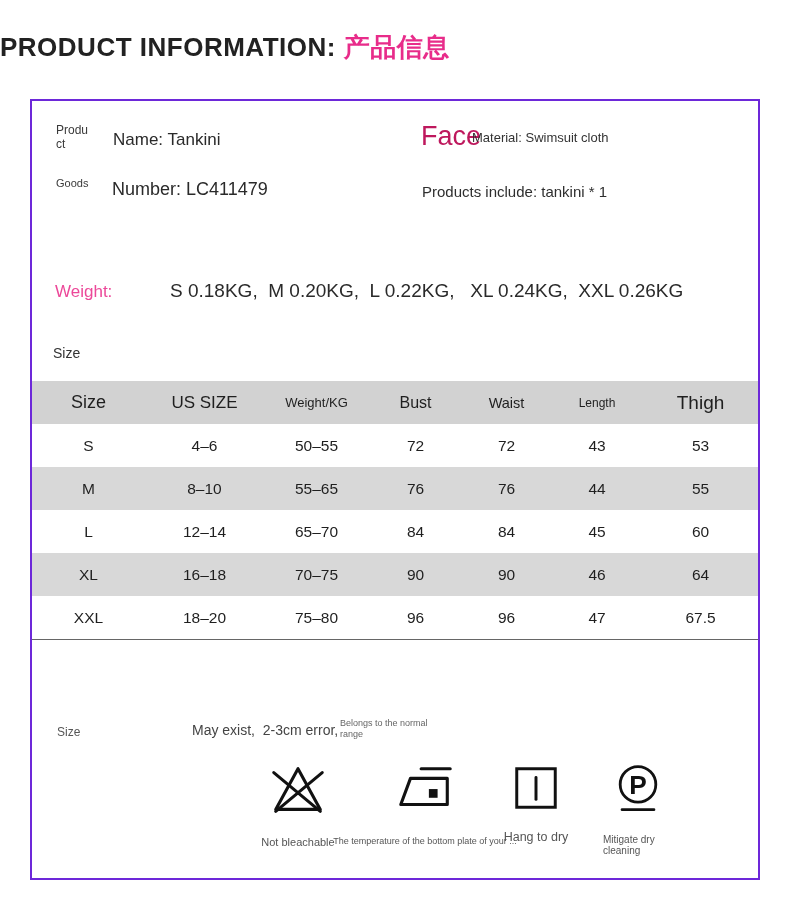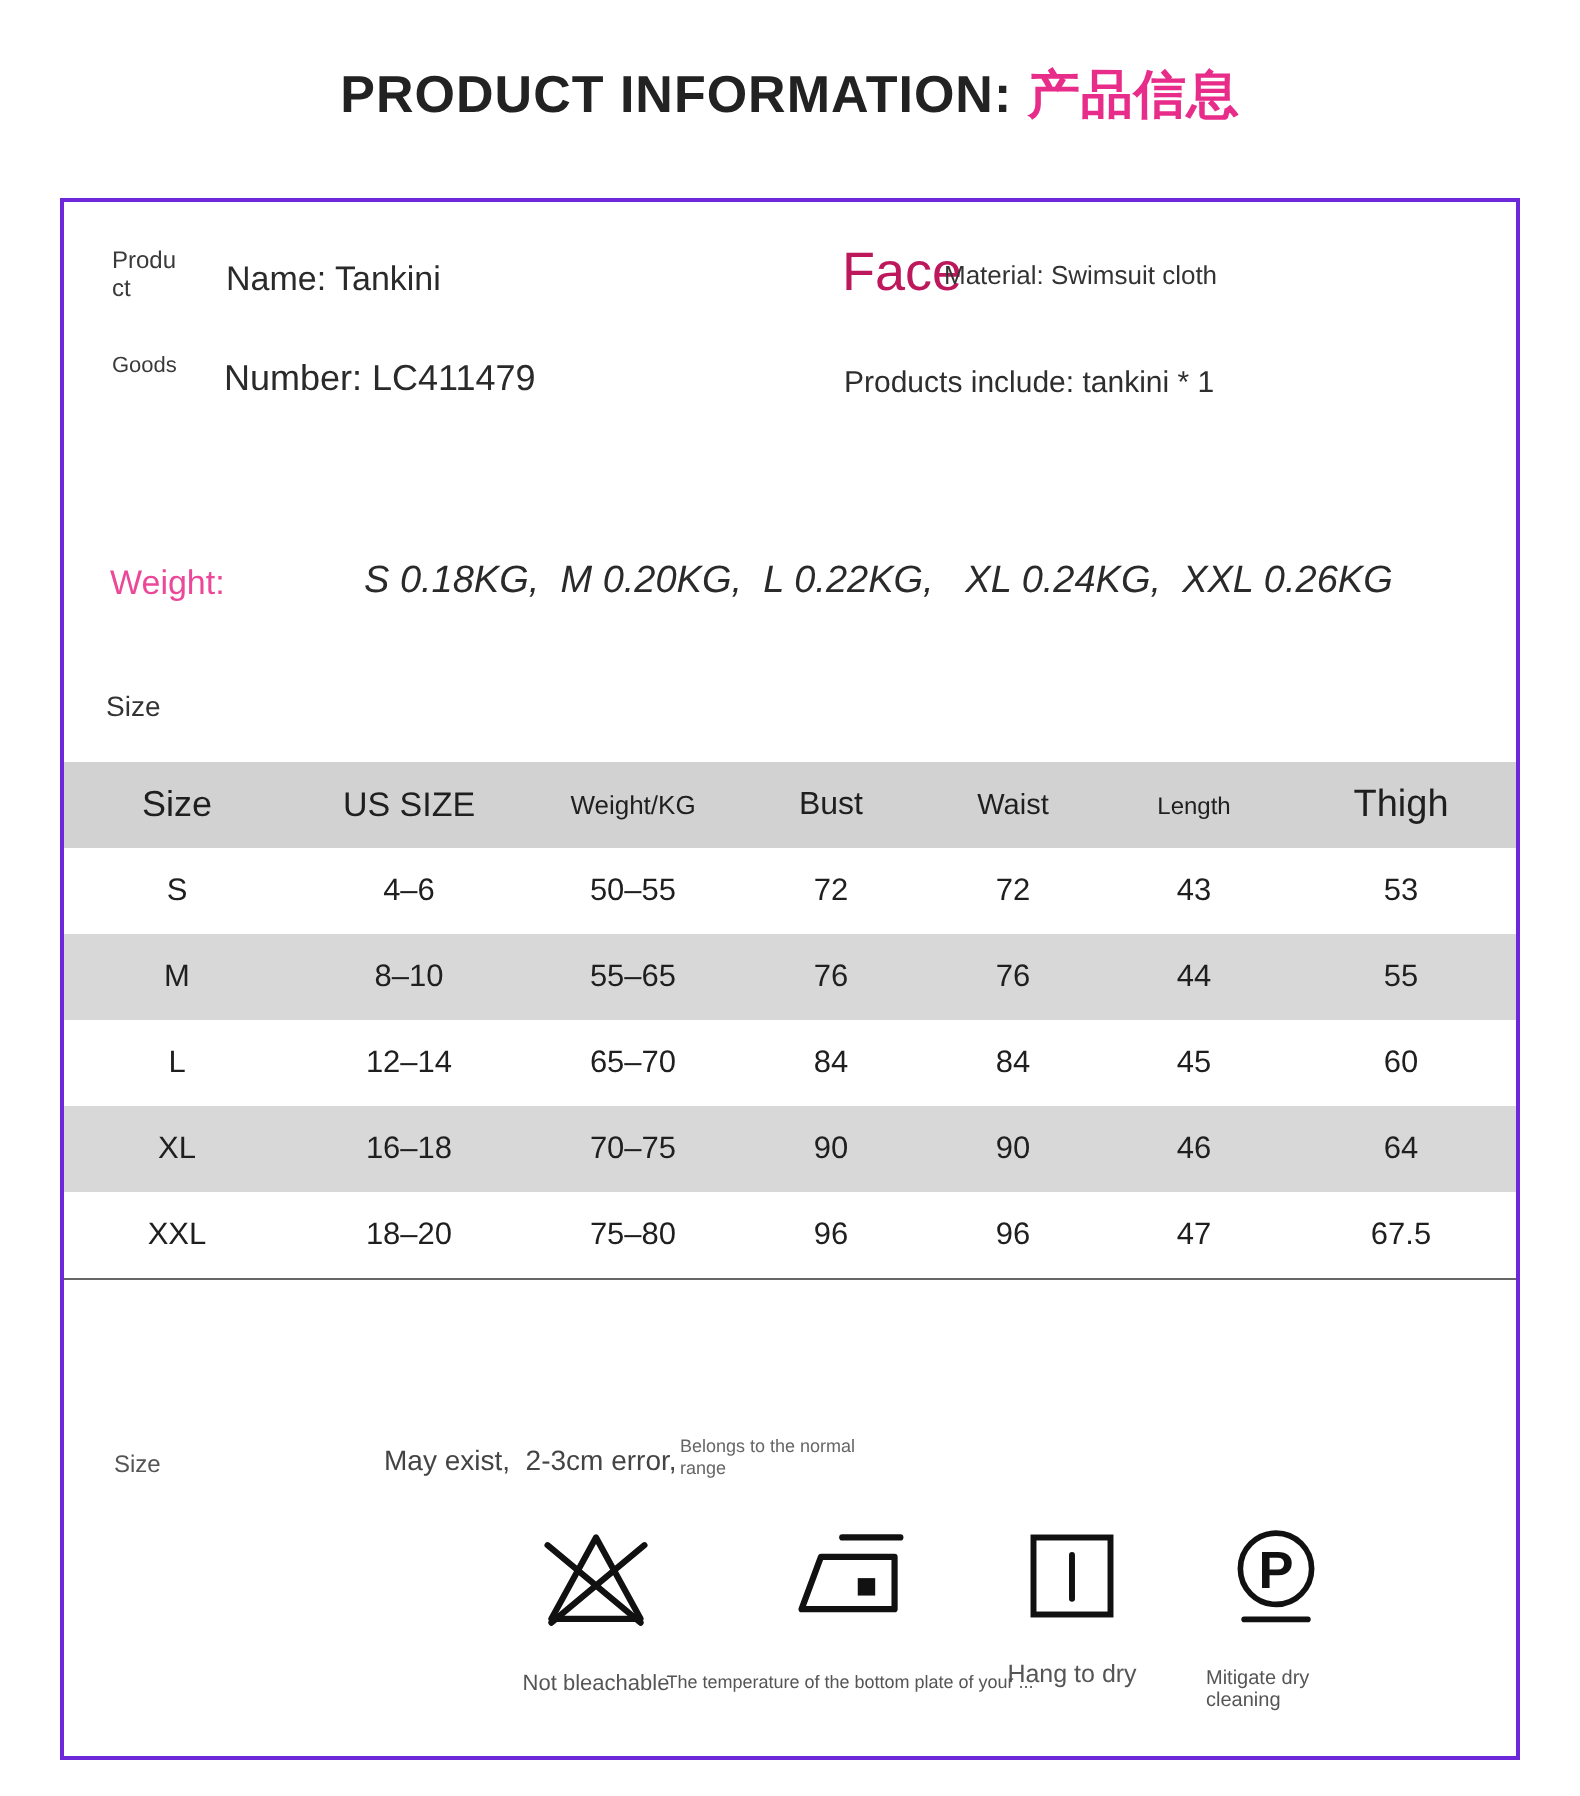--- a/index.html
+++ b/index.html
@@ -1,17 +1,17 @@
 <!DOCTYPE html>
 <html><head>
 <meta charset="utf-8">
 <style>
   html,body{margin:0;padding:0;background:#fff;}
   body{width:790px;height:898px;position:relative;font-family:"Liberation Sans",sans-serif;color:#222;overflow:hidden;}
-  .page-title{position:absolute;top:30px;left:0;width:100%;text-align:center;font-size:26px;font-weight:600;letter-spacing:.5px;white-space:nowrap;}
+  .page-title{position:absolute;top:30px;left:0;width:100%;text-align:left;font-size:26px;font-weight:600;letter-spacing:.5px;white-space:nowrap;}
   .page-title .zh{font-weight:700;}
   .info-box{position:absolute;left:30px;top:99px;width:730px;height:781px;border:2px solid #6d28d9;box-sizing:border-box;}
   .abs{position:absolute;}
   .side-label{font-size:12px;color:#3a3a3a;width:36px;line-height:1.2;word-break:break-all;}
   .name-text{font-size:17px;color:#2a2a2a;}
   .face-text{font-size:27px;color:#be185d;}
   .material-text{font-size:13px;color:#333;}
   .number-text{font-size:18px;color:#2a2a2a;}
   .include-text{font-size:15px;color:#2e2e2e;}
   .selling-text{font-size:12.5px;color:#333;}
@@ -46,21 +46,21 @@
   <div class="abs name-text" style="left:81px;top:29px;">Name: Tankini</div>
   <div class="abs face-text" style="left:389px;top:20px;">Face</div>
   <div class="abs material-text" style="left:440px;top:29px;">Material: Swimsuit cloth</div>
 
   <div class="abs side-label" style="left:24px;top:76px;font-size:11px;">Goods</div>
   <div class="abs number-text" style="left:80px;top:78px;">Number: LC411479</div>
   <div class="abs include-text" style="left:390px;top:82px;">Products include: tankini * 1</div>
 
 
   <div class="abs weight-label" style="left:23px;top:181px;">Weight:</div>
-  <div class="abs weight-value" style="left:150px;top:179px;font-style:italic;">S 0.18KG,  M 0.20KG,  L 0.22KG,   XL 0.24KG,  XXL 0.26KG</div>
+  <div class="abs weight-value" style="left:138px;top:179px;">S 0.18KG,  M 0.20KG,  L 0.22KG,   XL 0.24KG,  XXL 0.26KG</div>
 
   <div class="abs size-label" style="left:21px;top:244px;">Size</div>
 
   <div class="abs size-table-wrap">
     <table class="size-table">
       <tbody>
           <tr class="hdr">
         <th class="c0 th-0">Size</th>
         <th class="c1 th-1">US SIZE</th>
         <th class="c2 th-2">Weight/KG</th>

